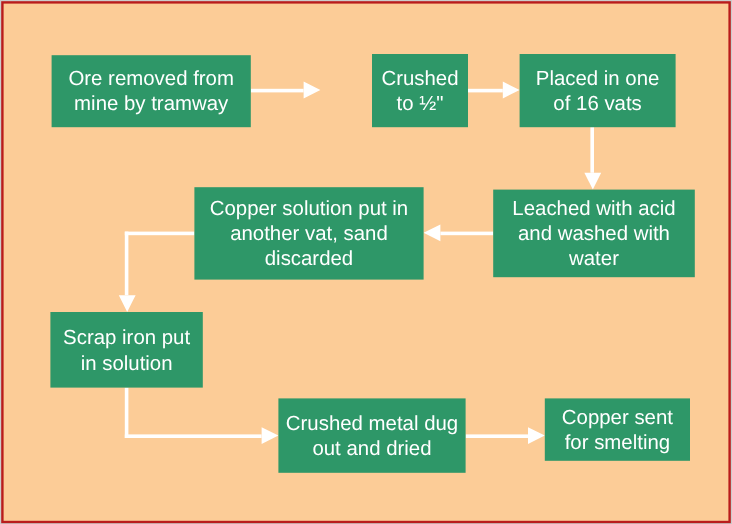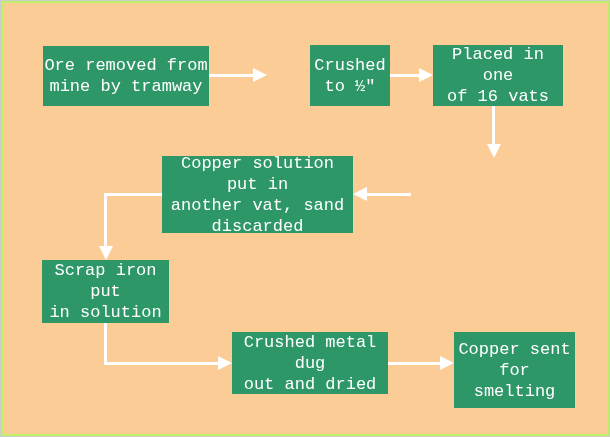--- a/index.html
+++ b/index.html
@@ -1,23 +1,23 @@
 <!DOCTYPE html>
 <html style="--background: #FCCC97; --node-fill: #2E9768; --node-text: #FFFFFF; --arrow: #FFFFFF;"><head>
 <meta charset="utf-8">
 <style>
   html, body { margin: 0; padding: 0; background: #ffffff; }
   .page {
     position: relative;
     width: 610px;
     height: 437px;
     box-sizing: border-box;
-    background: #bef264;
+    background: #b91c1c;
     border: 1px solid #cccccc;
-    font-family: Liberation Mono, monospace;
+    font-family: Liberation Sans, sans-serif;
     overflow: hidden;
   }
   .canvas {
     position: absolute;
     left: 2px; top: 2px; right: 2px; bottom: 2px;
     background: var(--background, #FCCC97);
   }
   .node {
     position: absolute;
     background: var(--node-fill, #2E9768);
@@ -61,21 +61,21 @@
   }
 
   
   #n1 { left: 42px;  top: 45px;  width: 166px; height: 60px; }
   #n2 { left: 266px; top: 44px;  width: 80px;  height: 61px; margin-left: 43px; }
   #n3 { left: 432px; top: 44px;  width: 130px; height: 61px; }
   #n4 { left: 410px; top: 157px; width: 168px; height: 73px; }
   #n5 { left: 161px; top: 155px; width: 191px; height: 77px; }
   #n6 { left: 41px;  top: 259px; width: 127px; height: 63px; }
   #n7 { left: 231px; top: 331px; width: 156px; height: 62px; }
-  #n8 { left: 453px; top: 331px; width: 121px; height: 76px; }
+  #n8 { left: 453px; top: 331px; width: 121px; height: 52px; }
 
   
   #a1-line { left: 208px; top: 73px;  width: 44px; }
   #a1-head { left: 252px; top: 67px; }
   #a2-line { left: 346px; top: 73px;  width: 72px; }
   #a2-head { left: 418px; top: 67px; }
   #a3-line { left: 491px; top: 105px; height: 38px; }
   #a3-head { left: 486px; top: 143px; }
   #a4-line { left: 366px; top: 192px; width: 44px; }
   #a4-head { left: 352px; top: 186px; }
@@ -98,20 +98,25 @@
     <span class="node-label">Ore removed from
 mine by tramway</span>
   </div>
   <div class="node" id="n2">
     <span class="node-label">Crushed
 to ½"</span>
   </div>
   <div class="node" id="n3">
     <span class="node-label">Placed in one
 of 16 vats</span>
+  </div>
+  <div class="node" id="n4">
+    <span class="node-label">Leached with acid
+and washed with
+water</span>
   </div>
   <div class="node" id="n5">
     <span class="node-label">Copper solution put in
 another vat, sand
 discarded</span>
   </div>
   <div class="node" id="n6">
     <span class="node-label">Scrap iron put
 in solution</span>
   </div>

